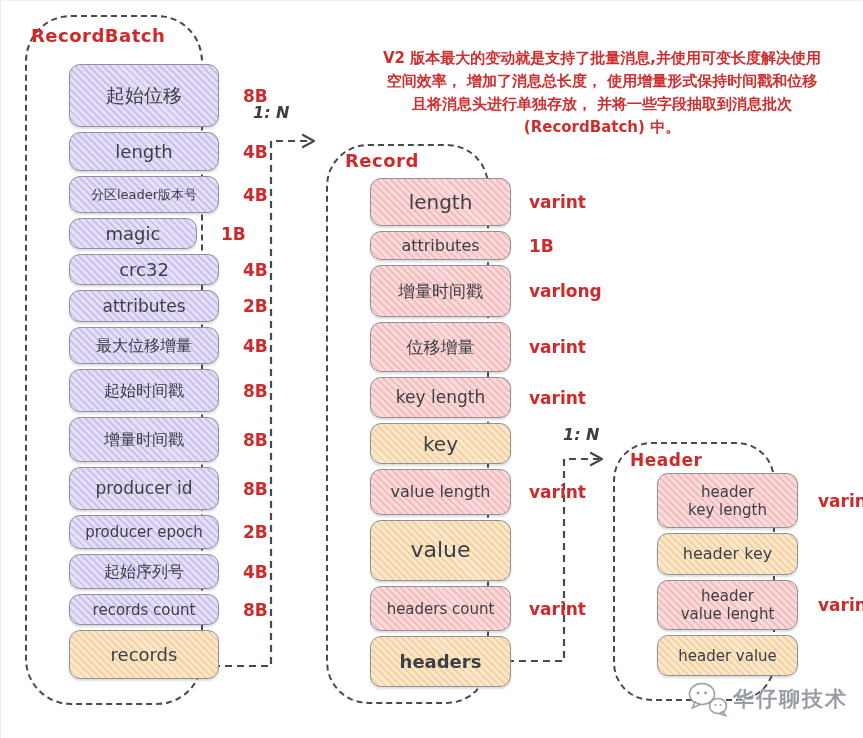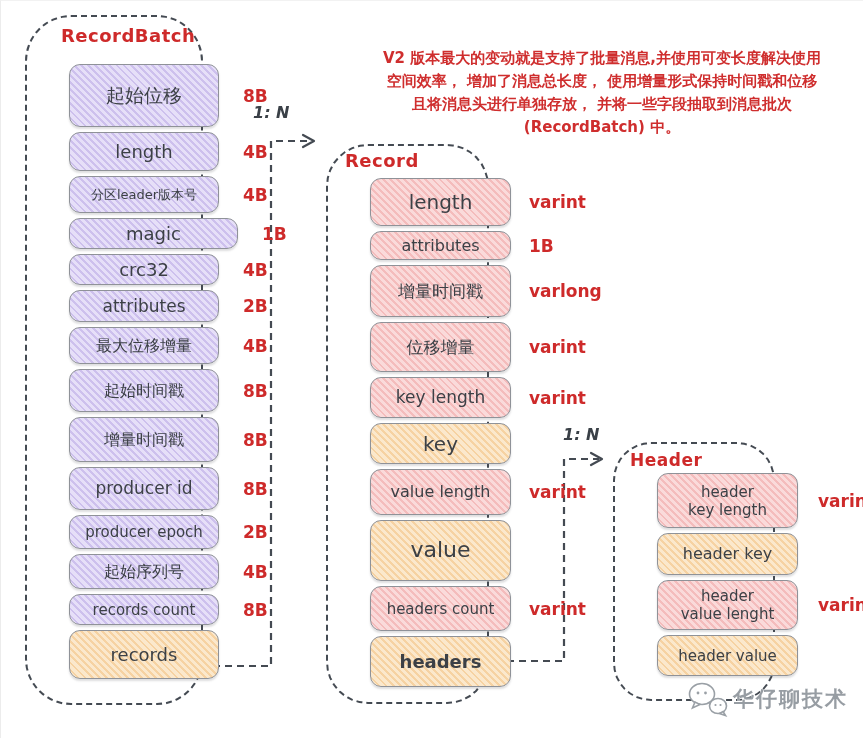--- a/index.html
+++ b/index.html
@@ -11,21 +11,21 @@
   }
   svg.overlay { position:absolute; left:0; top:0; width:863px; height:738px; pointer-events:none; }
 
   
   .outline { position:absolute; border:2.4px dashed #444a52; background:transparent; }
   .outline.rb { left:24px;  top:14px;  width:178px; height:690px; border-radius:46px; }
   .outline.rc { left:325px; top:143px; width:163px; height:560px; border-radius:42px; }
   .outline.hd { left:612px; top:441px; width:162px; height:259px; border-radius:38px; }
 
   .group-title { position:absolute; color:#ce2a2a; font-weight:700; letter-spacing:.5px; }
-  .group-title.rb { left:60px;  top:24px;  font-size:18px; }
+  .group-title.rb { left:30px;  top:24px;  font-size:18px; }
   .group-title.rc { left:344px; top:149px; font-size:18px; }
   .group-title.hd { left:629px; top:449px; font-size:17px; }
 
   
   .rows { position:absolute; display:flex; flex-direction:column; }
   .row  { display:flex; align-items:center; }
   .fbox {
     height:100%; display:flex; align-items:center; justify-content:center;
     border:1.5px solid #8f9298; border-radius:11px; color:#3c4046;
     box-shadow:0 2px 2px rgba(70,70,80,.18); text-align:center;margin-left:32px;
@@ -95,21 +95,21 @@
         </div>
         <span class="size-label" style="margin-left: 24px;">4B</span>
       </div>
       <div class="row" style="height: 37px;">
         <div class="fbox purple" style="width: 150px; font-size: 13px;">
           <span>分区leader版本号</span>
         </div>
         <span class="size-label" style="margin-left: 24px;">4B</span>
       </div>
       <div class="row" style="height: 31px;">
-        <div class="fbox purple" style="width: 169px; font-size: 18px;">
+        <div class="fbox purple" style="width: 128px; font-size: 18px;">
           <span>magic</span>
         </div>
         <span class="size-label" style="margin-left: 24px;">1B</span>
       </div>
       <div class="row" style="height: 31px;">
         <div class="fbox purple" style="width: 150px; font-size: 18px;">
           <span>crc32</span>
         </div>
         <span class="size-label" style="margin-left: 24px;">4B</span>
       </div>

